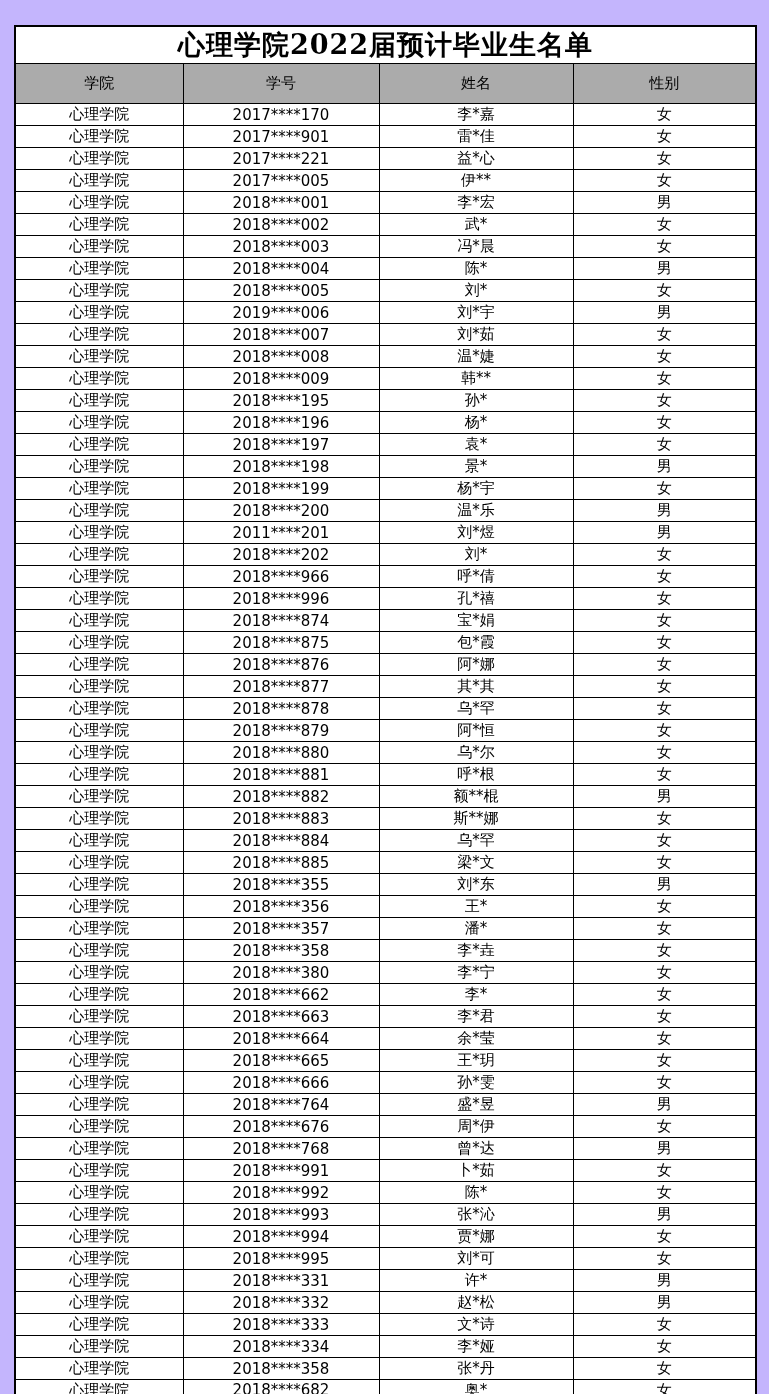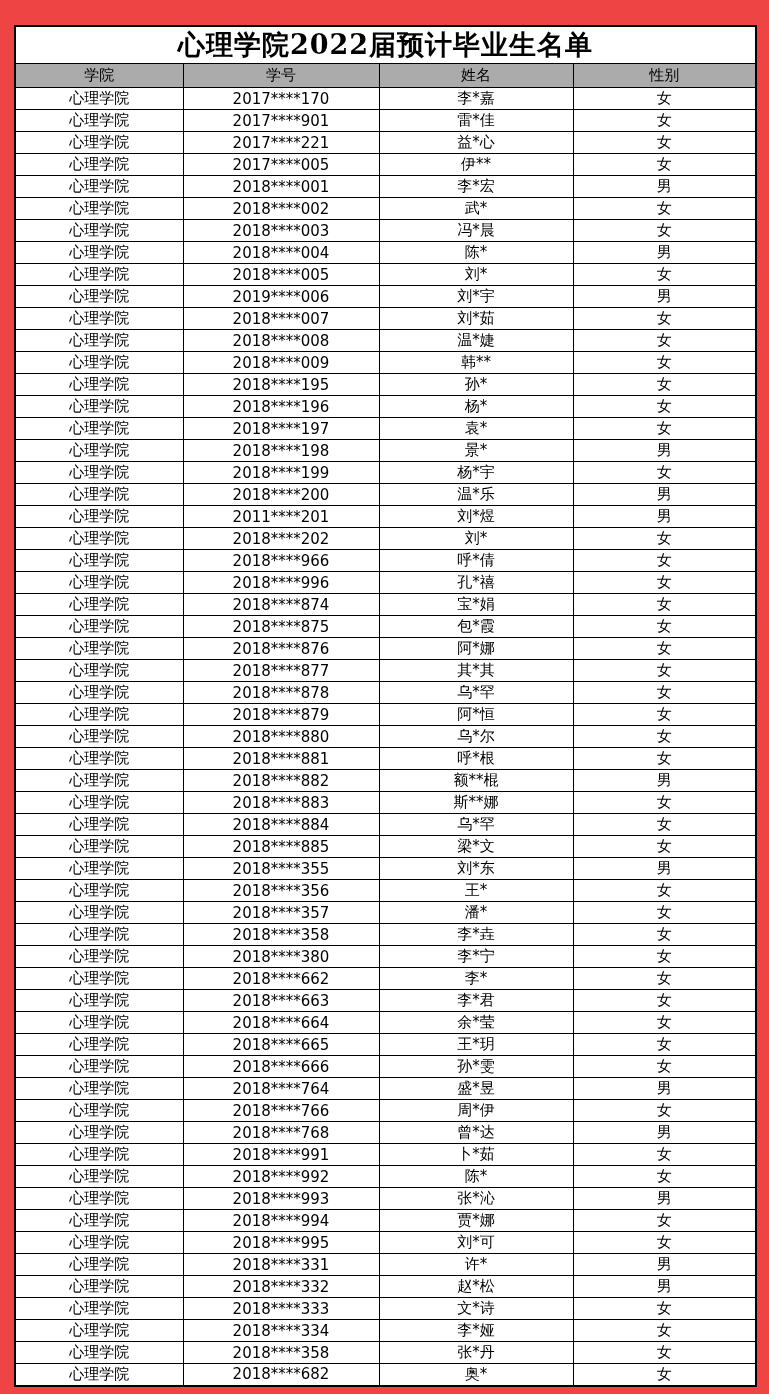--- a/index.html
+++ b/index.html
@@ -4,21 +4,21 @@
 <style>
   * { margin: 0; padding: 0; box-sizing: border-box; }
   html, body {
     background: #ffffff;
     font-family: "DejaVu Sans", "Liberation Sans", sans-serif;
   }
   .page {
     position: relative;
     width: 769px;
     height: 1394px;
-    background: #ef4444;
+    background: #c4b5fd;
     overflow: hidden;
   }
   table.grad-table {
     position: absolute;
     left: 14px;
     top: 25px;
     width: 741px;
     border-collapse: collapse;
     table-layout: fixed;
     border: 2px solid #000000;
@@ -33,21 +33,21 @@
   }
   tr.title-row td {
     height: 33px;
     font-size: 27px;
     font-weight: bold;
     background: #ffffff;
     letter-spacing: 1px;
     font-family: "DejaVu Serif", "Liberation Serif", serif;
   }
   tr.header-row th {
-    height: 24px;
+    height: 40px;
     font-size: 15px;
     font-weight: normal;
     background: #ababab;
   }
   tr.data-row td {
     height: 22px;
     font-size: 15px;
     background: #ffffff;
   }
   col.c-college { width: 168px; }
@@ -348,21 +348,21 @@
           <td>女</td>
         </tr>
         <tr class="data-row">
           <td>心理学院</td>
           <td>2018****764</td>
           <td>盛*昱</td>
           <td>男</td>
         </tr>
         <tr class="data-row">
           <td>心理学院</td>
-          <td>2018****766</td>
+          <td>2018****676</td>
           <td>周*伊</td>
           <td>女</td>
         </tr>
         <tr class="data-row">
           <td>心理学院</td>
           <td>2018****768</td>
           <td>曾*达</td>
           <td>男</td>
         </tr>
         <tr class="data-row">

